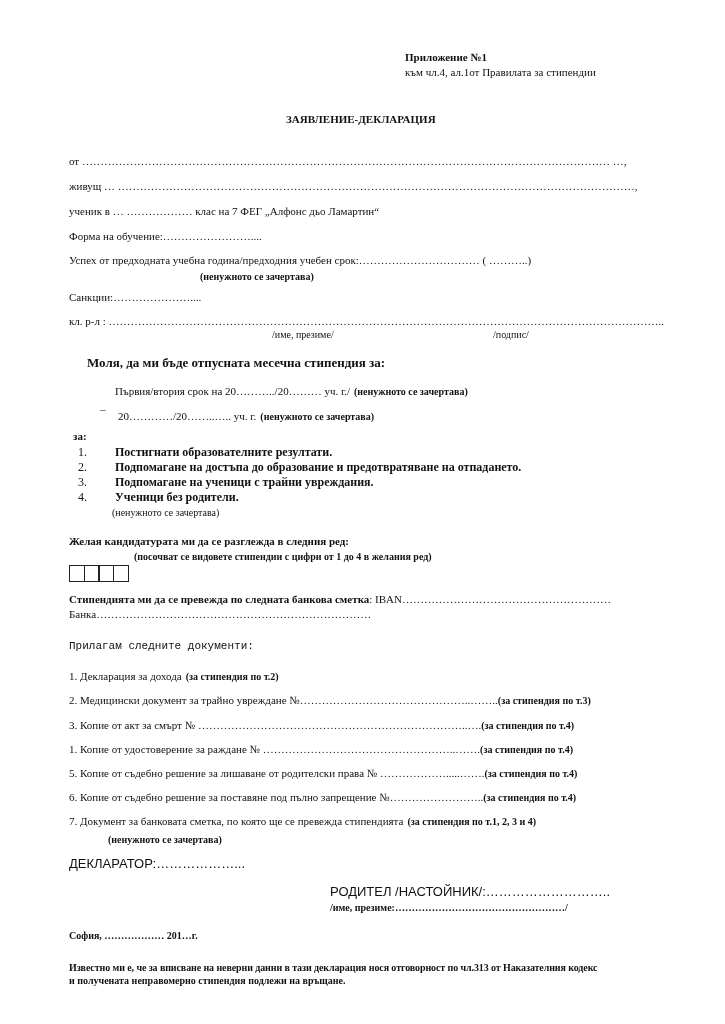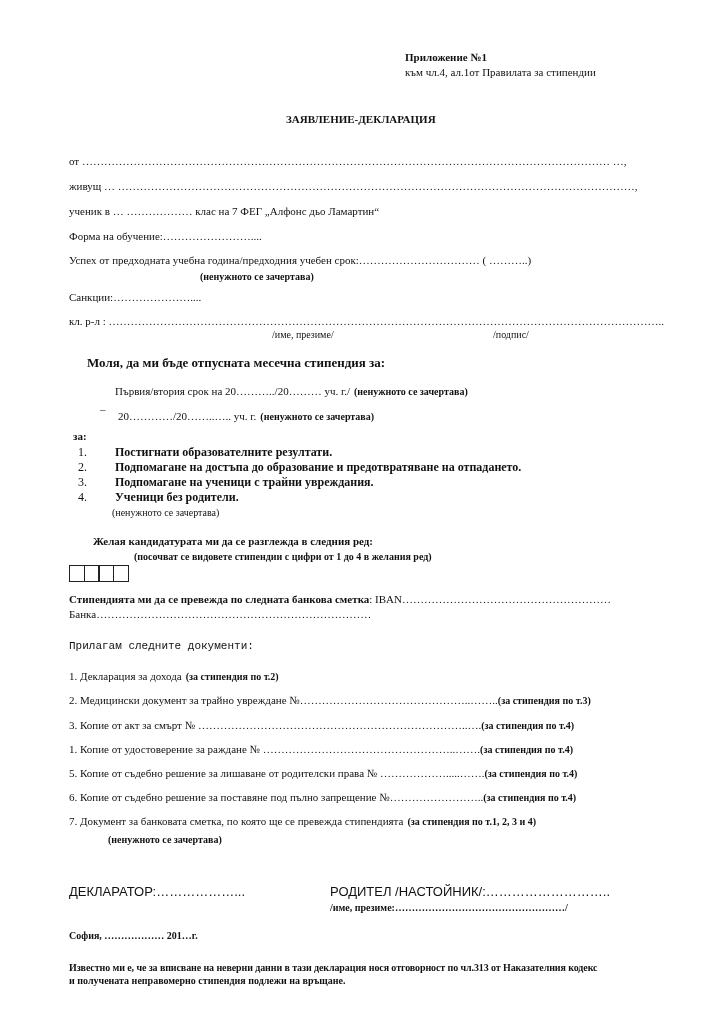--- a/index.html
+++ b/index.html
@@ -59,21 +59,21 @@
   <span class="list-num">2.</span><span>Подпомагане на достъпа до образование и предотвратяване на отпадането.</span>
 </div>
 <div class="list-row" style="left:78px; top:475px;">
   <span class="list-num">3.</span><span>Подпомагане на ученици с трайни увреждания.</span>
 </div>
 <div class="list-row" style="left:78px; top:490px;">
   <span class="list-num">4.</span><span>Ученици без родители.</span>
 </div>
 <div class="abs f9" style="left:112px; top:507px;">(ненужното се зачертава)</div>
 
-<div class="abs b f12" style="left:69px; top:535px;margin-left:24px;">Желая кандидатурата ми да се разглежда в следния ред:</div>
+<div class="abs b f12" style="left:69px; top:535px;">Желая кандидатурата ми да се разглежда в следния ред:</div>
 <div class="abs f9 b" style="left:134px; top:551px;">(посочват се видовете стипендии с цифри от 1 до 4 в желания ред)</div>
 <div class="abs boxes" style="left:69px; top:565px;">
   <div class="box"></div>
   <div class="box"></div>
   <div class="box"></div>
   <div class="box"></div>
 </div>
 
 <div class="abs f12" style="left:69px; top:593px;">
   <span class="b">Стипендията ми да се превежда по следната банкова сметка</span><span>: IBAN…………………………………………………</span>
@@ -100,19 +100,19 @@
 </div>
 <div class="abs" style="left:69px; top:787px;">
   <span class="f12">6. Копие от съдебно решение за поставяне под пълно запрещение №……………………..</span><span class="f9 b">(за стипендия по т.4)</span>
 </div>
 <div class="abs" style="left:69px; top:811px;">
   <span class="f12">7. Документ за банковата сметка, по която ще се превежда стипендията</span>
   <span class="f9 b">(за стипендия по т.1, 2, 3 и 4)</span>
 </div>
 <div class="abs f9 b" style="left:108px; top:834px;">(ненужното се зачертава)</div>
 
-<div class="abs f13 sans" style="left:69px; top:884px;">ДЕКЛАРАТОР:………………...</div>
+<div class="abs f13 sans" style="left:69px; top:856px;">ДЕКЛАРАТОР:………………...</div>
 <div class="abs f13 sans" style="left:330px; top:884px;">РОДИТЕЛ /НАСТОЙНИК/:………………………..</div>
 <div class="abs f9 b" style="left:330px; top:902px;">/име, презиме:……………………………………………/</div>
 <div class="abs f10 b" style="left:69px; top:930px;">София, ……………… 201…г.</div>
 
 <div class="abs f10 b" style="left:69px; top:962px; letter-spacing:-0.1px;">Известно ми е, че за вписване на неверни данни в тази декларация нося отговорност по чл.313 от Наказателния кодекс</div>
 <div class="abs f10 b" style="left:69px; top:975px;">и получената неправомерно стипендия подлежи на връщане.</div>
 
 </body></html>

